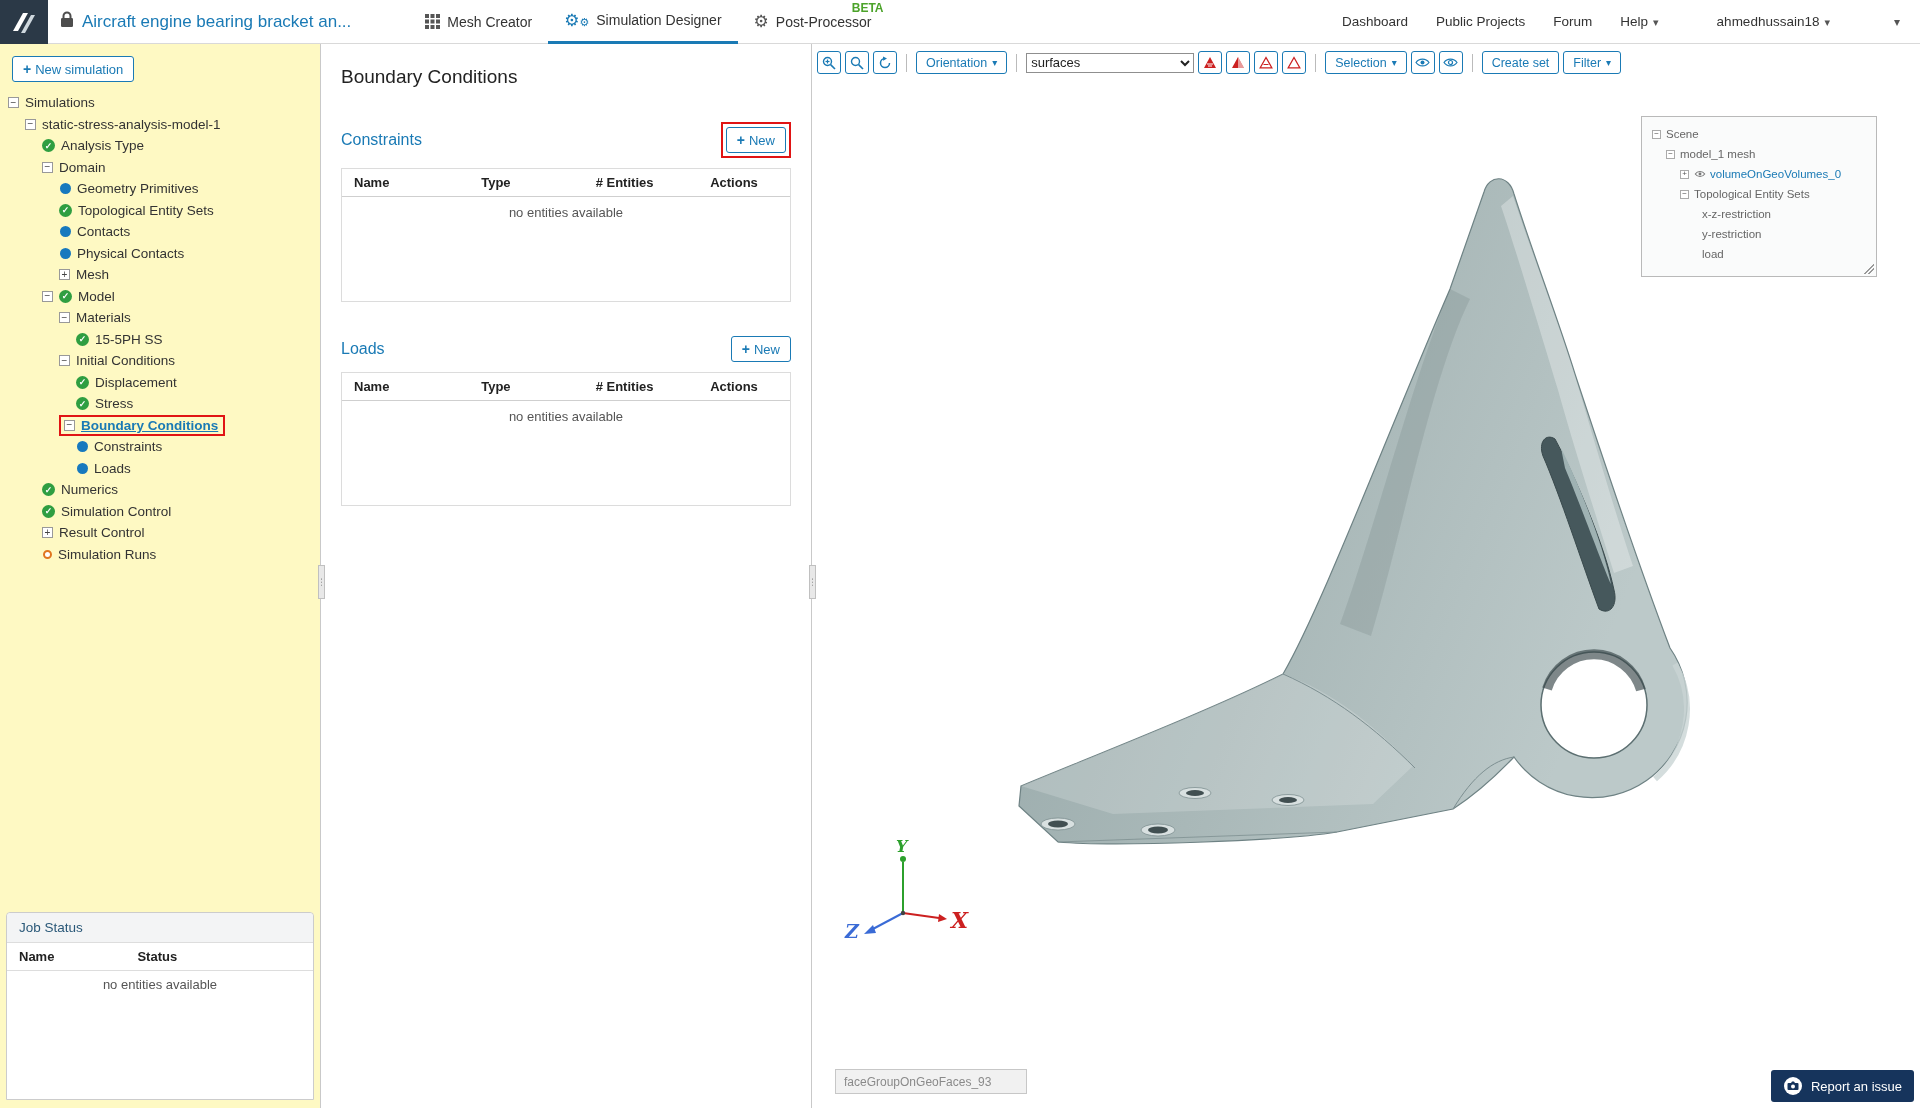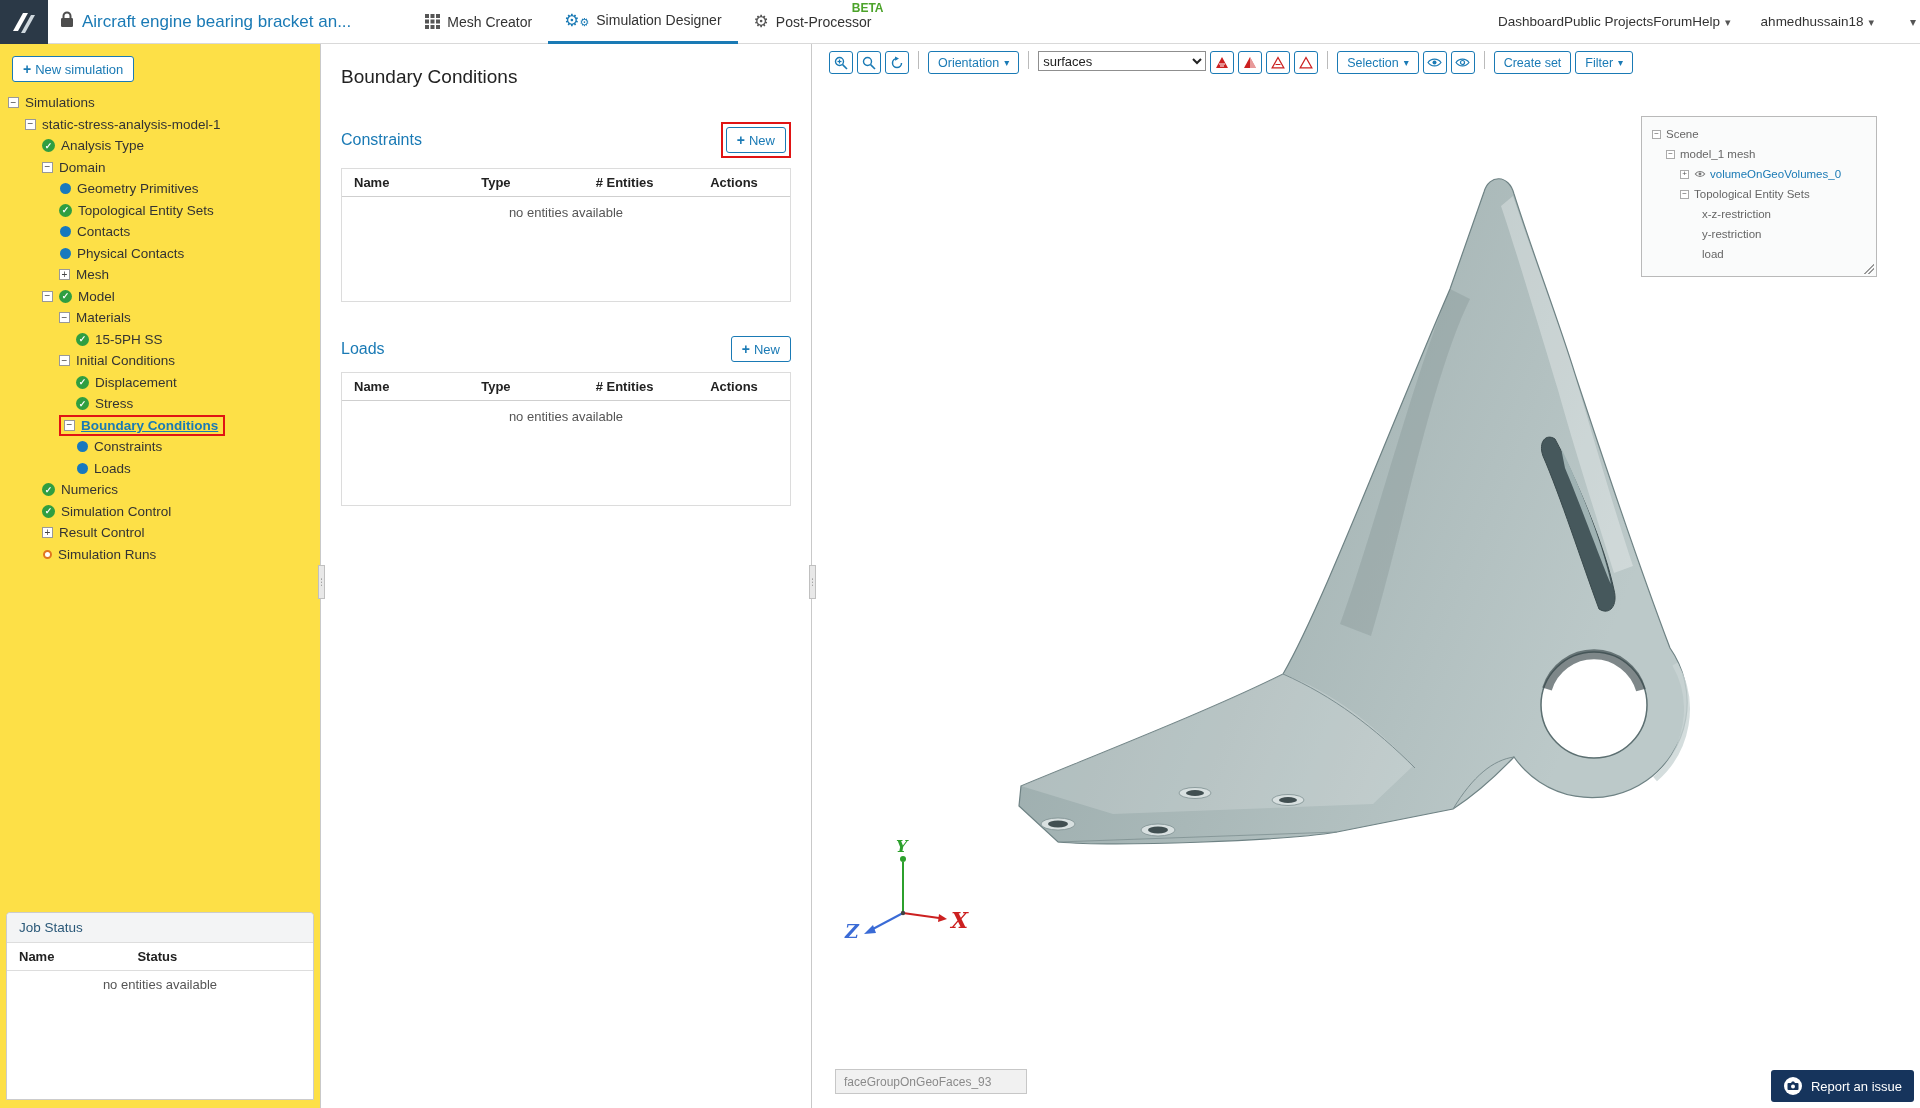--- a/index.html
+++ b/index.html
@@ -12,28 +12,28 @@
   .logo { width:48px; height:44px; background:#2b3947; display:flex; align-items:center; justify-content:center; flex:none; }
   .lock { margin:0 8px 0 12px; flex:none; }
   .proj-title { color:#1a7ab5; font-size:17px; white-space:nowrap; }
   .nav-tabs { display:flex; height:44px; margin-left:58px; }
   .nav-tab { position:relative; display:flex; align-items:center; gap:7px; padding:0 16px; height:44px;
              font-size:14px; color:#333; cursor:pointer; }
   .nav-tab.active { border-bottom:3px solid #1a7ab5; font-weight:400; }
   .gear { font-size:17px; color:#555; line-height:1; }
   .gear.blue { color:#1a7ab5; }
   .beta { position:absolute; top:1px; right:4px; color:#4ca32a; font-size:12px; font-weight:bold; }
-  .nav-right { margin-left:auto; display:flex; align-items:center; padding-right:4px; font-size:13.5px; color:#333; }
+  .nav-right { margin-left:auto; display:flex; align-items:center; gap:28px; padding-right:20px; font-size:13.5px; color:#333; }
   .nav-link { cursor:pointer; white-space:nowrap; }
   .caret::after { content:"▾"; font-size:11px; color:#555; margin-left:5px; }
   .nav-user { margin-left:30px; }
   .nav-caret { margin-left:36px; color:#555; font-size:12px; cursor:pointer; }
 
   
-  .sidebar { position:absolute; top:44px; left:0; width:321px; height:1064px; background:#fde047;
+  .sidebar { position:absolute; top:44px; left:0; width:321px; height:1064px; background:#fef9c3;
              border-right:1px solid #c9c9c9; display:flex; flex-direction:column; z-index:10; }
   .btn-outline { display:inline-flex; align-items:center; gap:4px; border:1px solid #1a7ab5; color:#1a7ab5;
                  background:#fff; border-radius:3px; font-size:13px; padding:4px 10px; cursor:pointer; white-space:nowrap; }
   .btn-outline::before { content:"+"; font-weight:bold; font-size:14px; }
   .new-sim-wrap { padding:12px 0 10px 12px; }
   .tree { flex:1 1 auto; overflow:hidden; font-size:13.5px; color:#333; }
   .trow { display:flex; align-items:center; height:21.5px; cursor:pointer; white-space:nowrap; }
   .ind0{padding-left:8px}.ind1{padding-left:25px}.ind2{padding-left:42px}.ind3{padding-left:59px}.ind4{padding-left:76px}
   .exp { width:11px; height:11px; border:1px solid #999; background:#fff; display:inline-flex; align-items:center;
          justify-content:center; font-size:10px; line-height:1; color:#444; margin-right:6px; flex:none; }
@@ -62,21 +62,21 @@
   .section-title { color:#1a7ab5; font-size:16px; }
   .red-btn-wrap { border:2px solid #e01414; padding:3px; }
   .etable { border:1px solid #dcdcdc; }
   .ehead { display:flex; font-size:13px; font-weight:bold; color:#222; padding:6px 12px; border-bottom:1px solid #cfcfcf; }
   .c1{width:30%}.c2{width:27%}.c3{width:27%}.c4{width:16%}
   .ebody { height:104px; }
   .eempty { text-align:center; color:#555; font-size:13px; padding-top:8px; }
 
   
   .viewer { position:absolute; top:44px; left:813px; width:1107px; height:1064px; background:#fff; overflow:hidden; }
-  .vtoolbar { position:absolute; top:7px; left:16px; display:flex; align-items:flex-start; gap:4px; z-index:20; }
+  .vtoolbar { position:absolute; top:7px; left:4px; display:flex; align-items:center; gap:4px; z-index:20; }
   .vbtn { height:23px; border:1px solid #1a7ab5; color:#1a7ab5; background:#fff; border-radius:3px;
           font-size:12.5px; display:inline-flex; align-items:center; justify-content:center; padding:0 9px; cursor:pointer; white-space:nowrap; }
   .vbtn.iconb { width:24px; padding:0; }
   .vsep { width:1px; height:18px; background:#bbb; margin:0 5px; }
   .vselect { width:168px; height:20px; font-size:13px; border:1px solid #8f8f8f; background:#fff; color:#222; }
   .vcaret::after { content:"▾"; font-size:10px; margin-left:5px; }
 
   .scene-tree { position:absolute; top:72px; right:43px; width:236px; background:rgba(250,251,251,0.96);
                 border:1px solid #b9b9b9; font-size:11.5px; color:#666; padding:7px 8px 12px 8px; z-index:15; }
   .srow { display:flex; align-items:center; height:20px; white-space:nowrap; }

